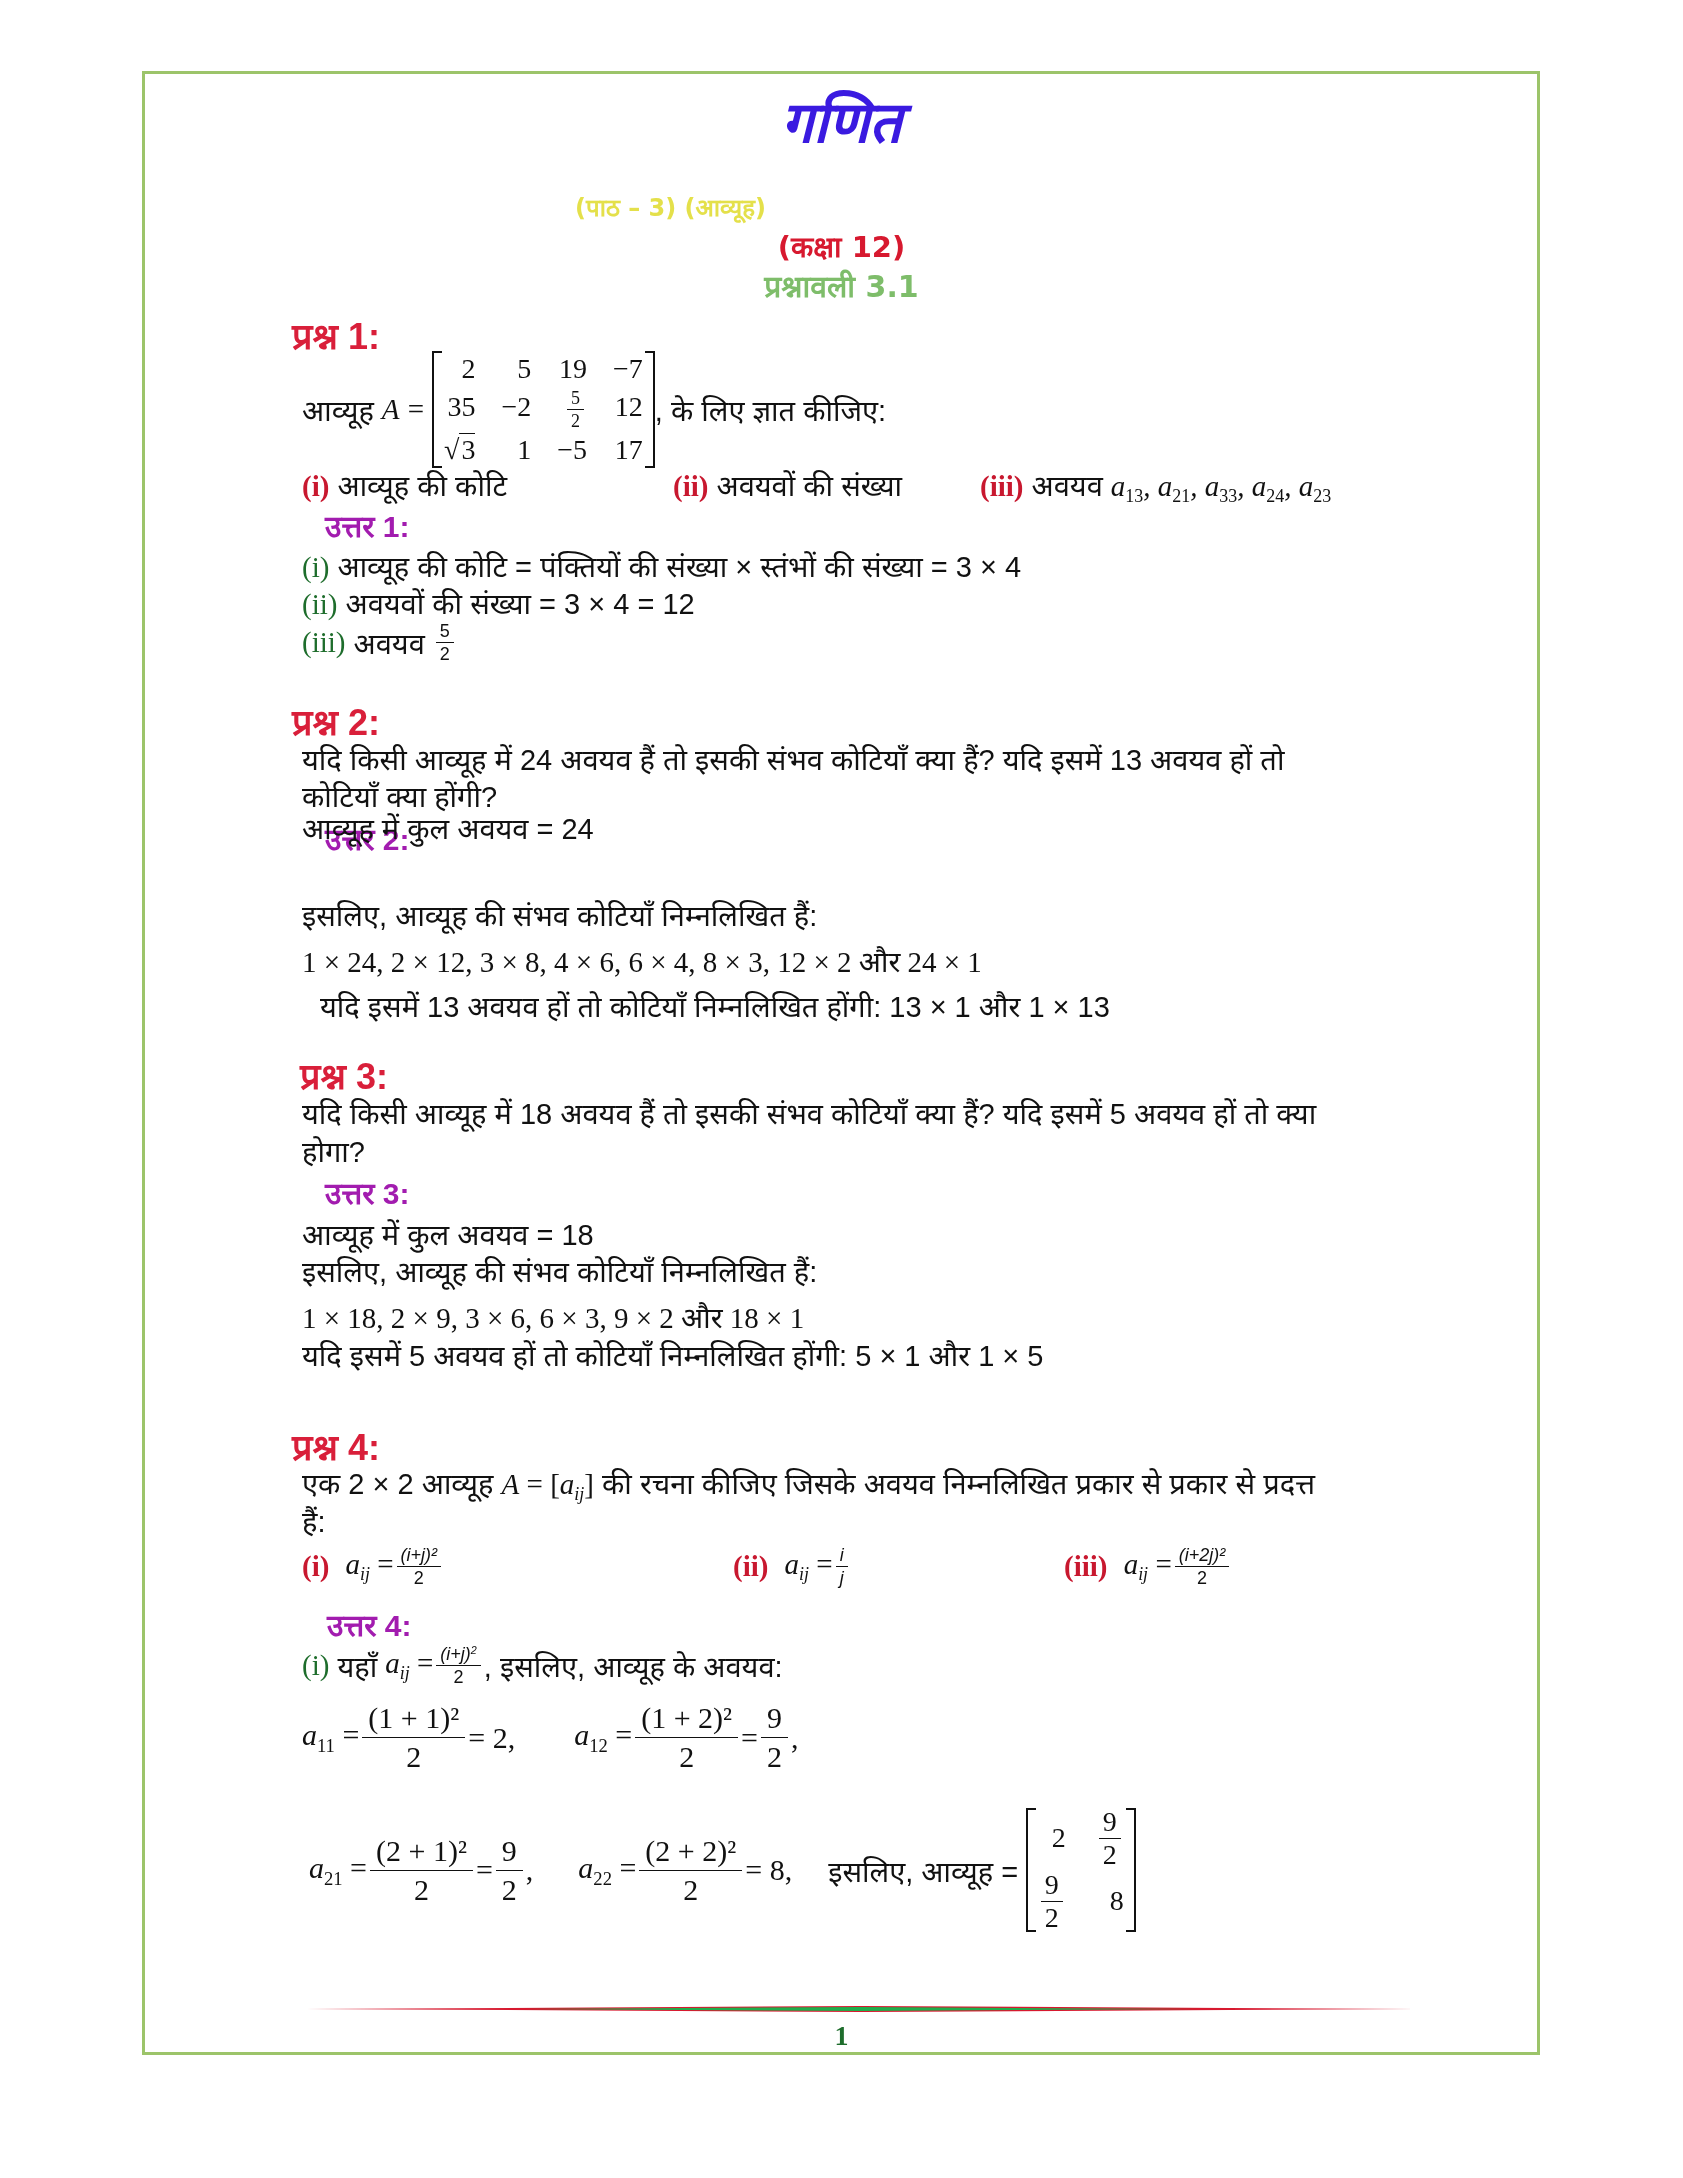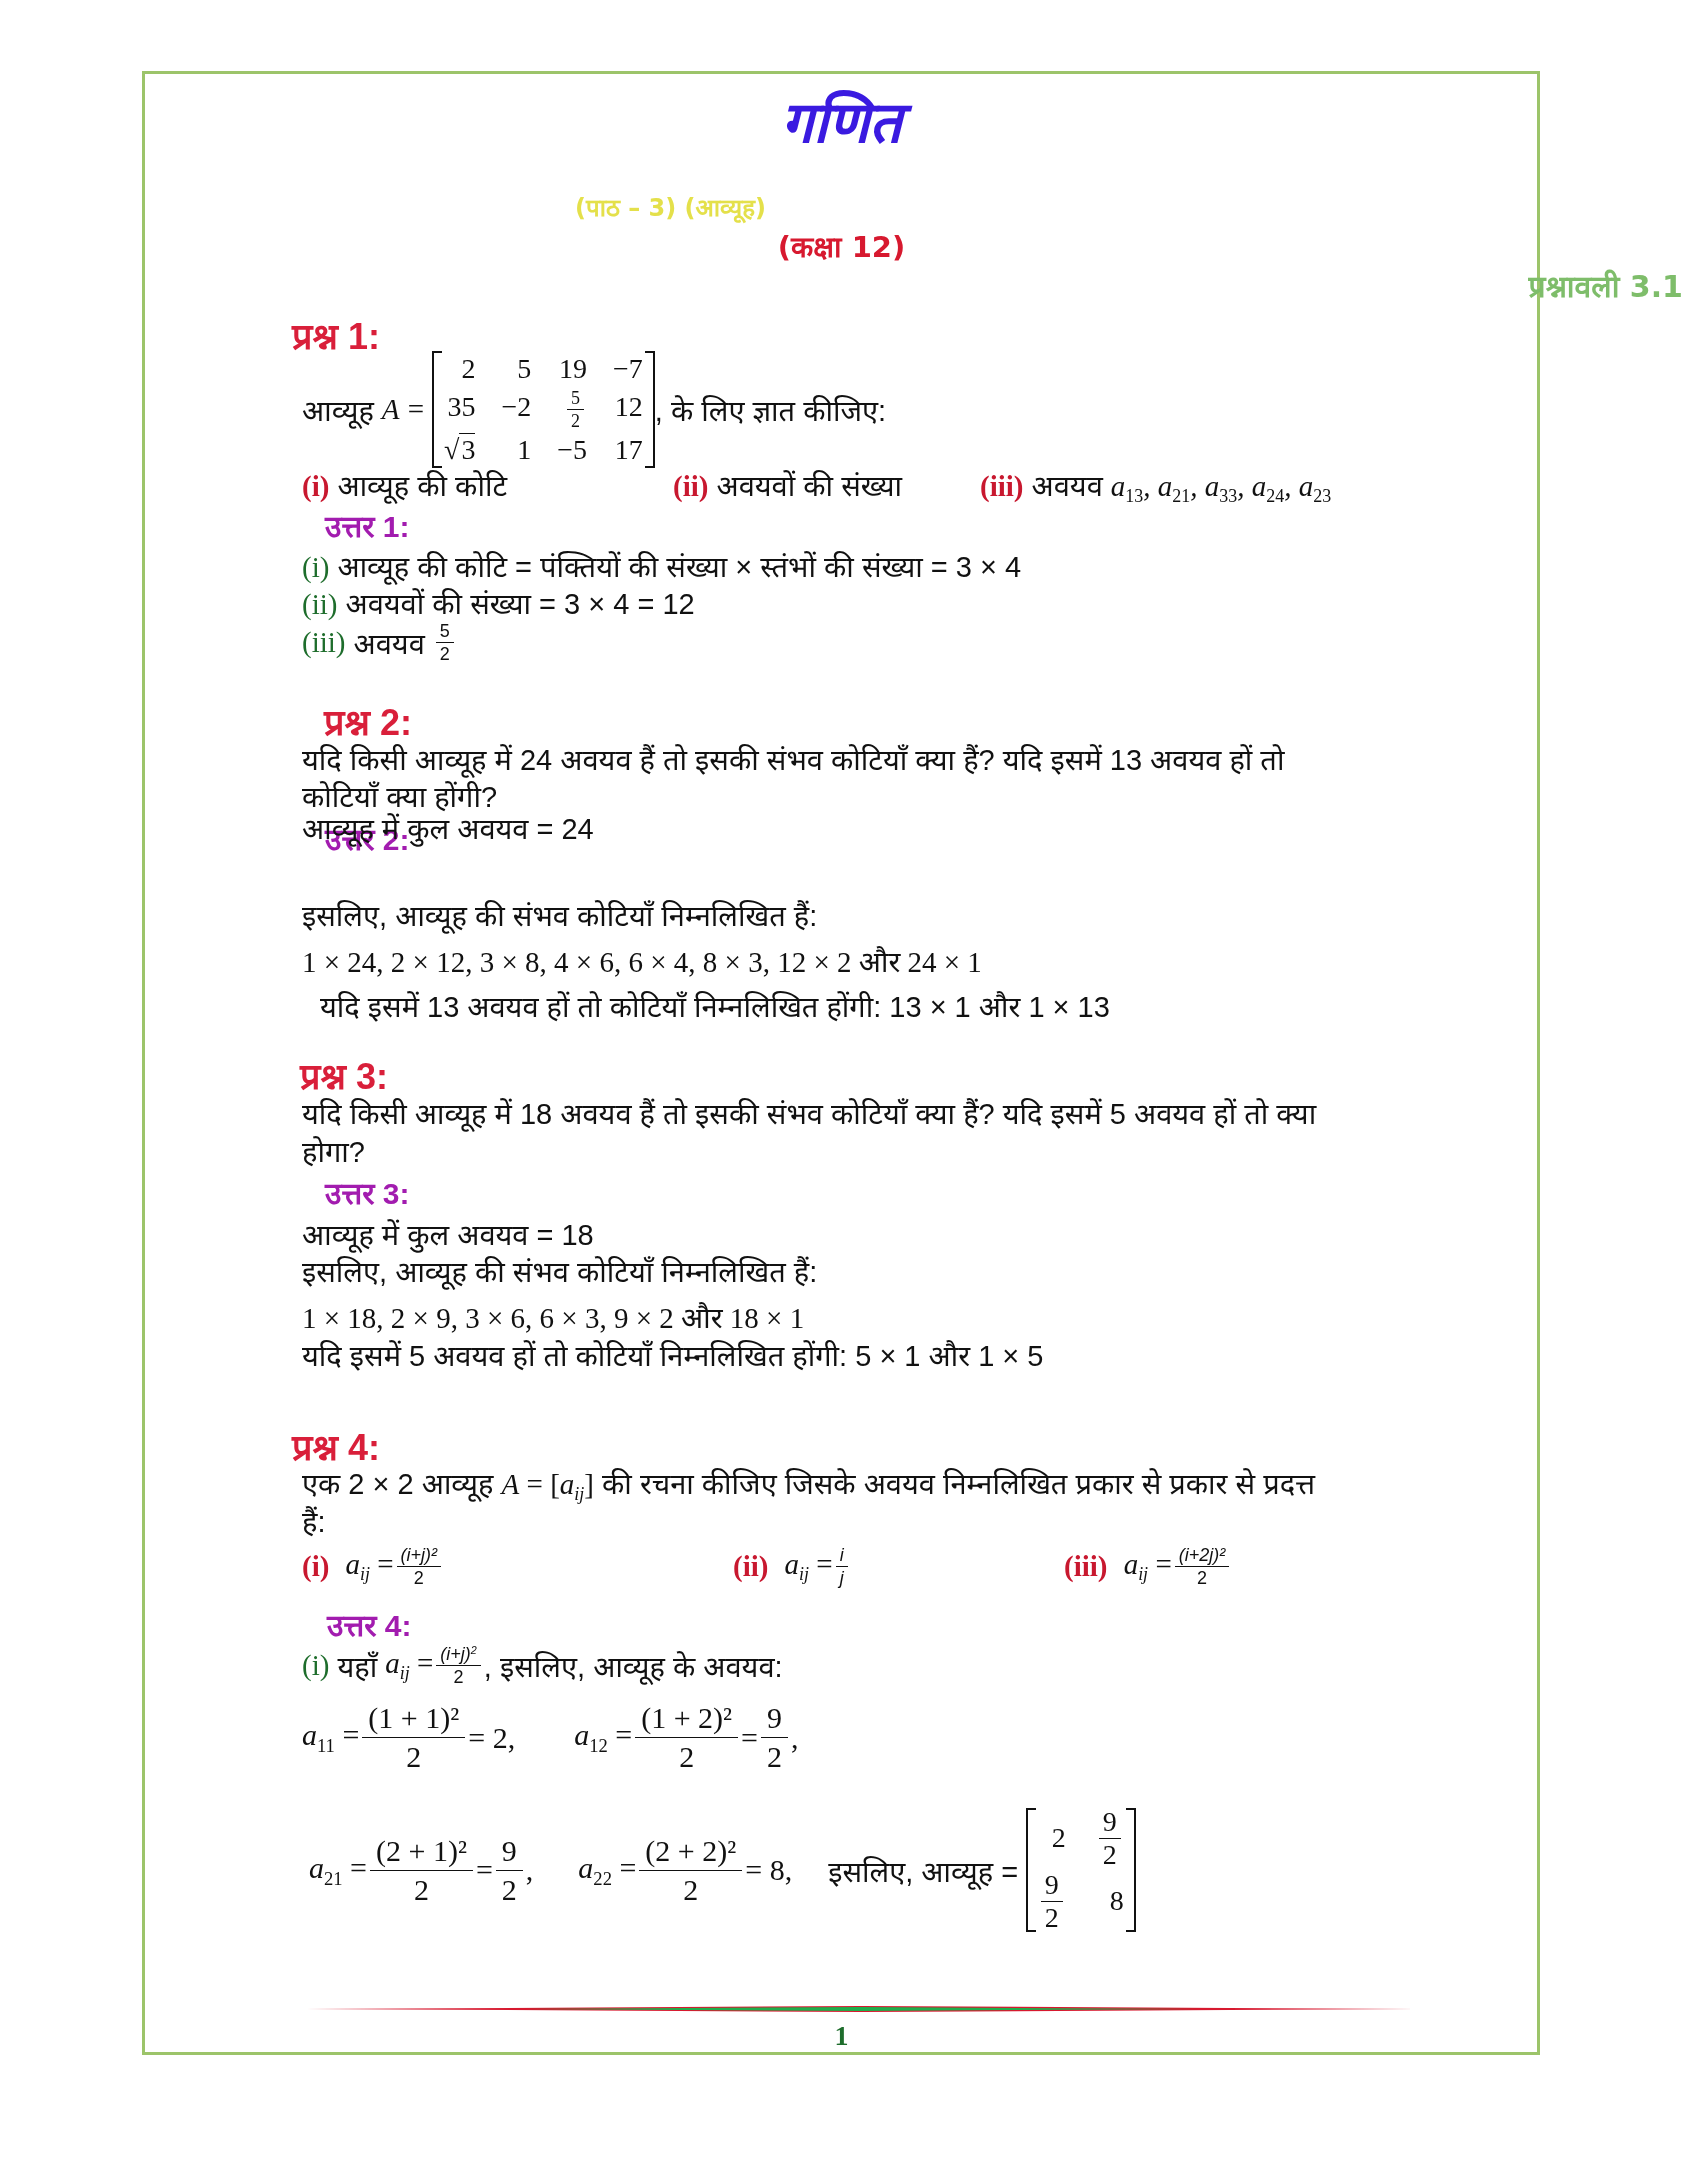--- a/index.html
+++ b/index.html
@@ -2,21 +2,21 @@
 <html><head>
   <meta charset="utf-8">
   <style>
     html, body { margin: 0; padding: 0; background: #ffffff; }
     body { width: 1683px; height: 2178px; position: relative; font-family: "Liberation Serif", "DejaVu Serif", serif; color: #111; }
     .frame { position: absolute; left: 142px; top: 71px; width: 1398px; height: 1984px; border: 3px solid #9cc46a; box-sizing: border-box; }
     .abs { position: absolute; white-space: nowrap; }
     .title { left: 0; width: 1683px; top: 81px; text-align: center; font-family: "DejaVu Sans", sans-serif; font-weight: bold; font-style: italic; font-size: 57px; color: #3a1ae0; }
     .chapter { left: 0; width: 1341px; top: 190px; text-align: center; font-family: "DejaVu Sans", sans-serif; font-weight: bold; font-size: 24px; color: #e4e04a; }
     .class { left: 0; width: 1683px; top: 226px; text-align: center; font-family: "DejaVu Sans", sans-serif; font-weight: bold; font-size: 29px; color: #d7192f; }
-    .exercise { left: 0; width: 1683px; top: 265px; text-align: right; font-family: "DejaVu Sans", sans-serif; font-weight: bold; font-size: 30px; color: #7ebd6a; }
+    .exercise { left: 0; width: 1683px; top: 265px; text-align: center; font-family: "DejaVu Sans", sans-serif; font-weight: bold; font-size: 30px; color: #7ebd6a; }
     .q-label { font-family: "Liberation Sans", sans-serif; font-weight: bold; font-size: 36px; color: #d91f3a; }
     .a-label { font-family: "Liberation Sans", sans-serif; font-weight: bold; font-size: 30px; color: #a21caf; }
     .txt { font-family: "Liberation Sans", sans-serif; font-size: 29px; color: #111; }
     .red { color: #c8182f; font-weight: bold; font-family: "Liberation Serif", serif; }
     .grn { color: #1e6d2c; font-family: "Liberation Serif", serif; }
     .m { font-family: "Liberation Serif", "DejaVu Serif", serif; font-size: 29px; }
     .mi { font-style: italic; }
     sub { font-size: 0.62em; vertical-align: -0.35em; font-style: normal; }
     sup { font-size: 0.6em; vertical-align: 0.6em; }
     .frac { display: inline-flex; flex-direction: column; align-items: center; vertical-align: middle; line-height: 1; margin: 0 3px; }
@@ -94,21 +94,21 @@
 </div>
 <div class="abs txt" style="left:302px; top:622px; display:flex; align-items:center;">
   <span class="grn">(iii)</span>&nbsp;
   <span>अवयव</span>&nbsp;
   <span class="frac small">
       <span class="num">5</span>
       <span class="den">2</span>
     </span>
 </div>
 
-<div class="abs q-label" style="left:292px; top:697px;margin-left:32px;">प्रश्न 2:</div>
+<div class="abs q-label" style="left:292px; top:697px;">प्रश्न 2:</div>
 <div class="abs txt" style="left:302px; top:739px;">यदि किसी आव्यूह में 24 अवयव हैं तो इसकी संभव कोटियाँ क्या हैं? यदि इसमें 13 अवयव हों तो</div>
 <div class="abs txt" style="left:302px; top:776px;">कोटियाँ क्या होंगी?</div>
 
 <div class="abs a-label" style="left:325px; top:818px;">उत्तर 2:</div>
 <div class="abs txt" style="left:302px; top:808px;">आव्यूह में कुल अवयव = 24</div>
 <div class="abs txt" style="left:302px; top:895px;">इसलिए, आव्यूह की संभव कोटियाँ निम्नलिखित हैं:</div>
 <div class="abs txt m" style="left:302px; top:941px;">1 × 24, 2 × 12, 3 × 8, 4 × 6, 6 × 4, 8 × 3, 12 × 2 और 24 × 1</div>
 <div class="abs txt" style="left:320px; top:986px;">यदि इसमें 13 अवयव हों तो कोटियाँ निम्नलिखित होंगी: 13 × 1 और 1 × 13</div>
 
 <div class="abs q-label" style="left:292px; top:1051px;margin-left:8px;">प्रश्न 3:</div>

